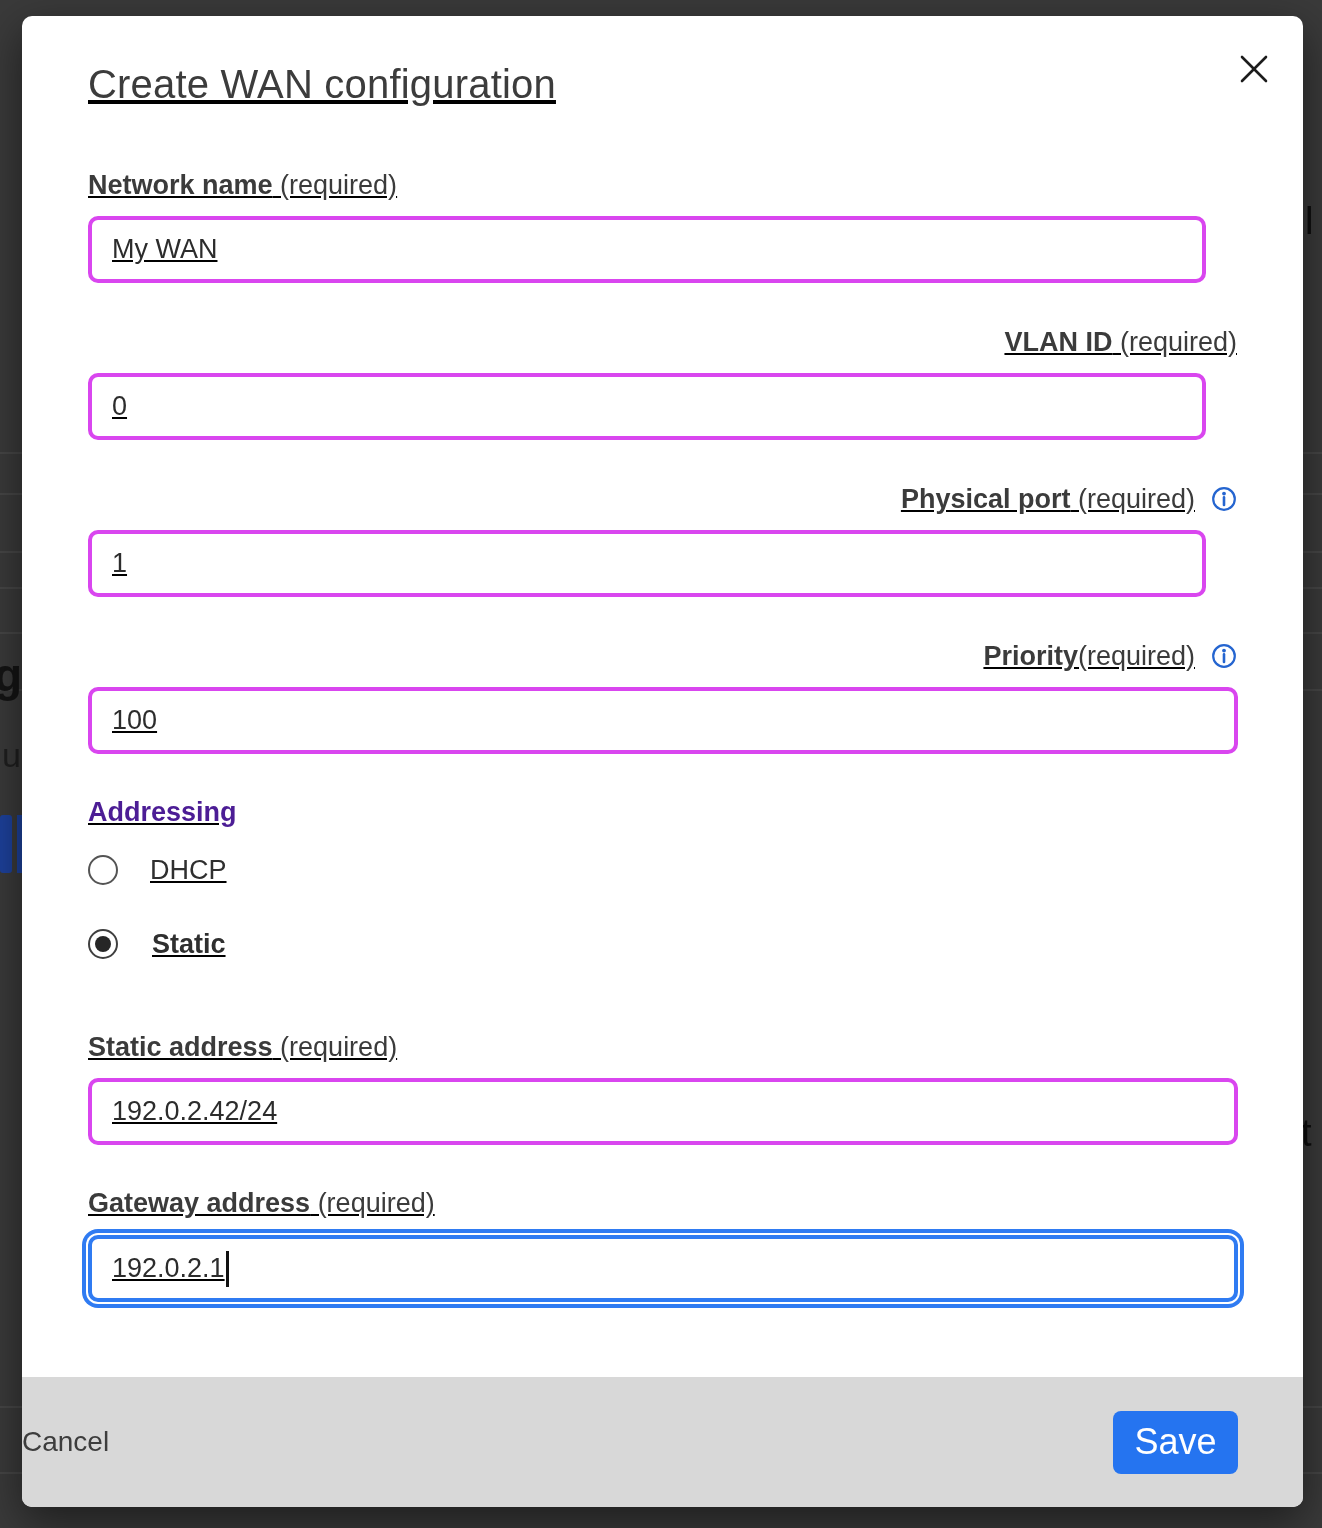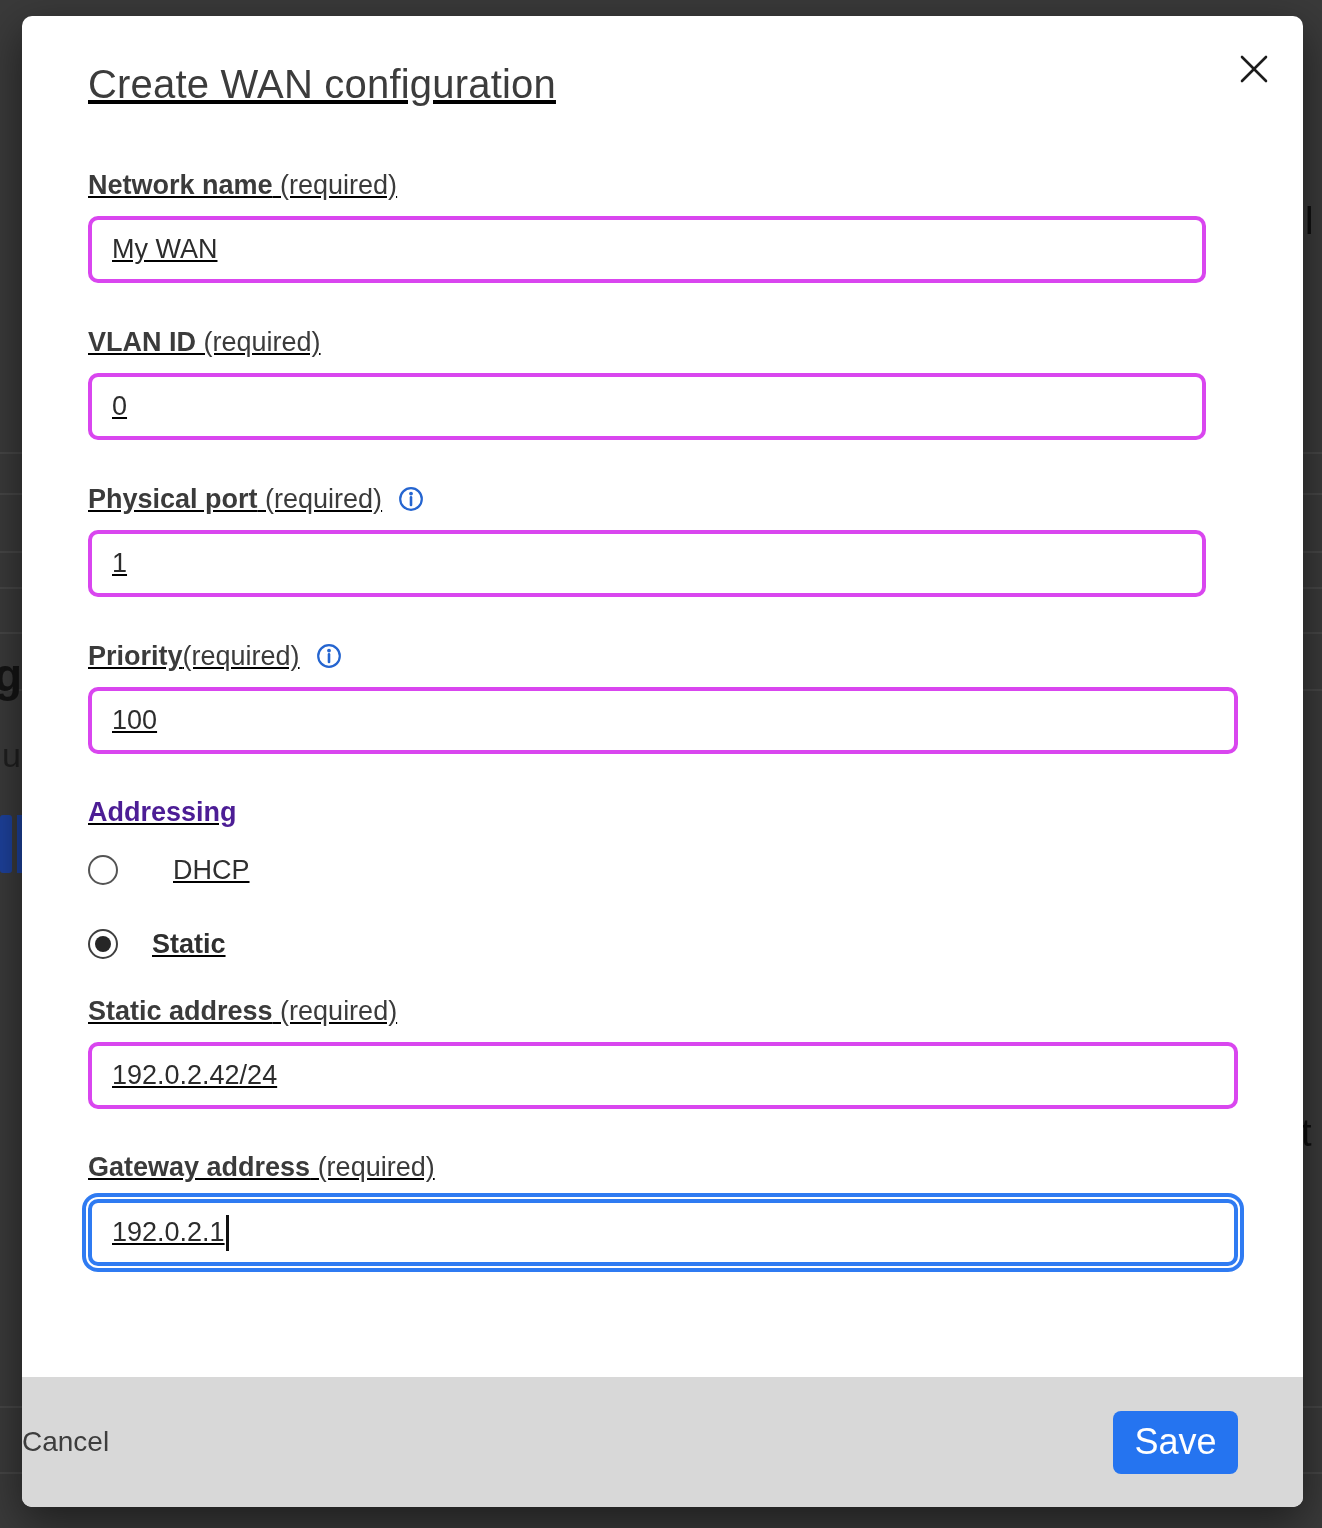--- a/index.html
+++ b/index.html
@@ -44,41 +44,41 @@
 
   .field-label {
     display:flex; align-items:center;
     font-size:27px; line-height:34px; color:#3b3b3b;
   }
   .lbl { font-weight:700; }
   .req { font-weight:400; white-space:pre; }
   .info-icon { margin-left:16px; display:inline-flex; }
 
   .m-first { margin-top:60px; }
-  .m-field { margin-top:42px; }
+  .m-field { margin-top:42px;justify-content:flex-end; }
   .m-sect  { margin-top:41px; }
-  .m-after-radio { margin-top:32px; }
+  .m-after-radio { margin-top:68px; }
 
   .textbox {
     margin-top:14px; width:1118px; height:67px;
     border:4px solid #d946ef; border-radius:10px;
     background:#fff; display:flex; align-items:center;
     padding:0 20px; font-size:27px; color:#2c2c2c;
   }
   .textbox.wide { width:1150px; }
   .textbox.focused {
     border-color:#2f7bf2;
     box-shadow:0 0 0 2px #ffffff, 0 0 0 6px #2f7bf2;
   }
   .caret { display:inline-block; width:3px; height:36px; background:#111; margin-left:1px; }
 
   .section-heading { font-size:27px; line-height:34px; font-weight:700; color:#4c1d95; }
 
   .radio-row { display:flex; align-items:center; height:36px; cursor:pointer; }
-  .radio-row.r1 { margin-top:23px;gap:23px; }
+  .radio-row.r1 { margin-top:23px; }
   .radio-row.r2 { margin-top:38px; }
   .radio {
     width:30px; height:30px; border:2.5px solid #545454; border-radius:50%;
     display:flex; align-items:center; justify-content:center; background:#fff;
     flex:0 0 auto;
   }
   .radio .dot { width:16px; height:16px; border-radius:50%; background:#262626; display:none; }
   .radio.selected { border-color:#3f3f3f; }
   .radio.selected .dot { display:block; }
   .radio-label { margin-left:32px; font-size:27px; color:#2f2f2f; }

